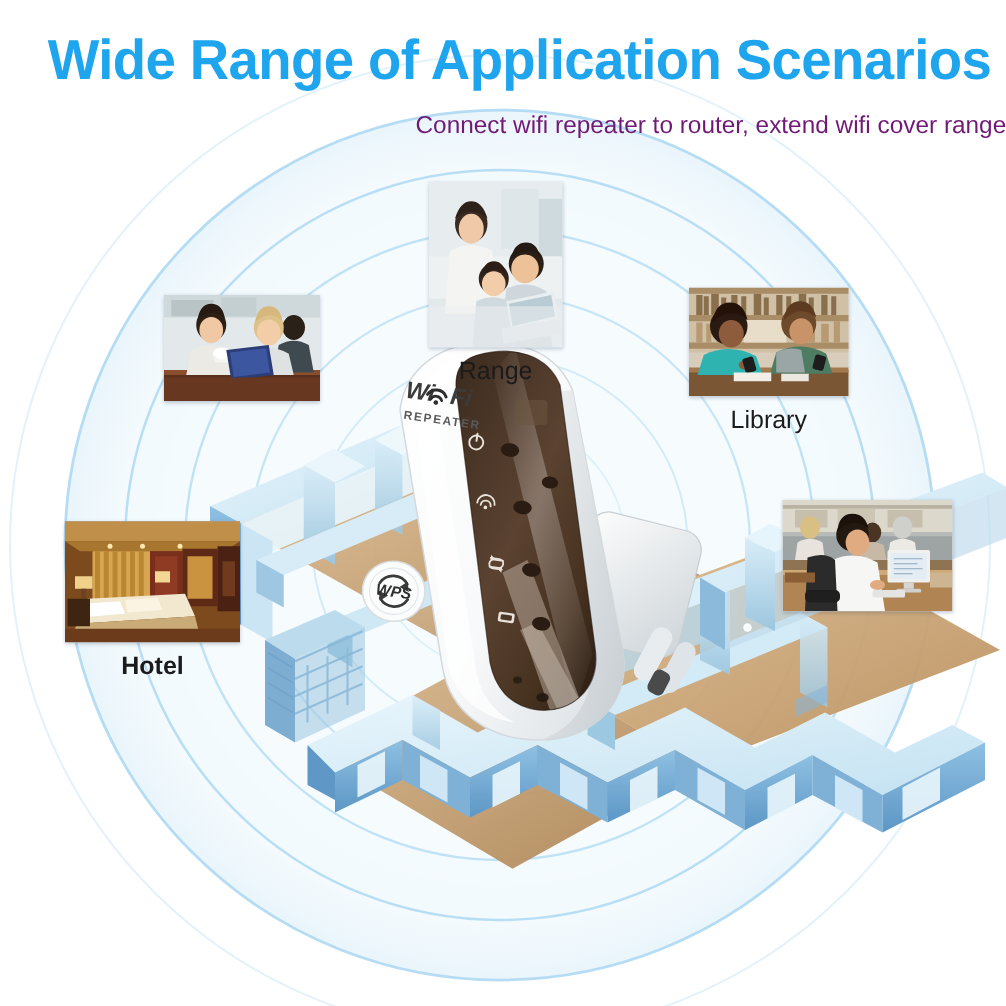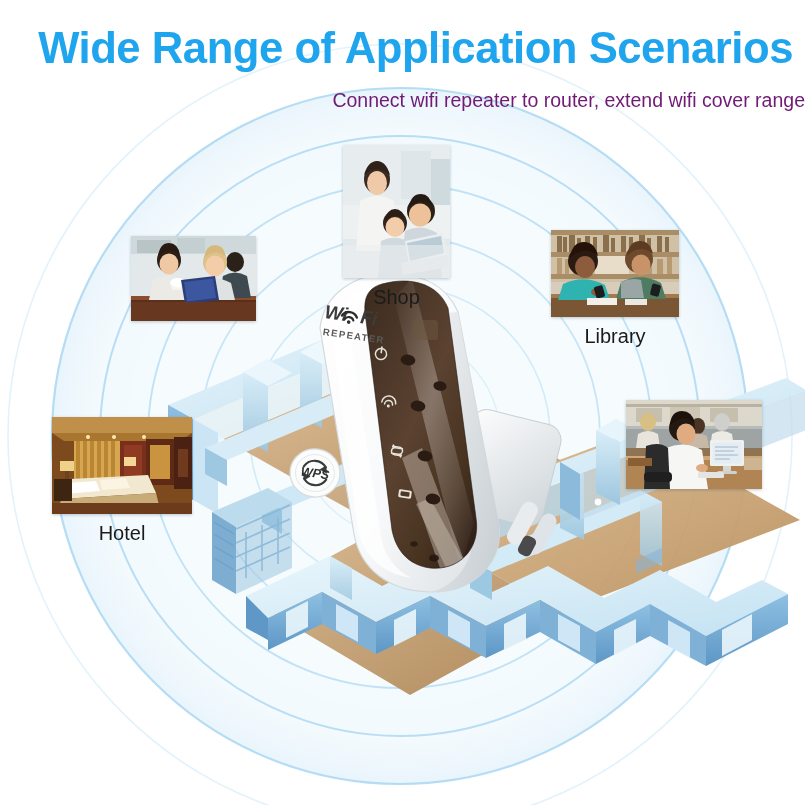--- a/index.html
+++ b/index.html
@@ -72,21 +72,21 @@
   }
 
   #card-home     { left: 343px; top: 145px; width: 107px; }
   #card-home .photo { height: 133px; }
   #card-coffee   { left: 131px; top: 236px; width: 125px; }
   #card-coffee .photo { height: 85px; }
   #card-library  { left: 551px; top: 230px; width: 128px; }
   #card-library  .photo { height: 87px; }
   #card-office   { left: 626px; top: 400px; width: 136px; }
   #card-office   .photo { height: 89px; }
-  #card-hotel    { left: 52px; top: 417px; width: 140px; }
+  #card-hotel    { left: 52px; top: 417px; width: 140px; font-weight: bold; }
   #card-hotel    .photo { height: 97px; }
 </style>
 </head>
 <body>
 
 <div id="stage">
 
   <svg id="ripples" viewBox="0 0 805 805">
     <defs>
       <radialGradient id="rgFill" cx="50%" cy="50%" r="50%">
@@ -387,21 +387,21 @@
         <ellipse cx="52" cy="82" rx="9.5" ry="10" fill="#f3cca9"></ellipse>
         <path d="M42 76 q10 -10 20 -1 q-2 -11 -10 -11 q-8 0 -10 12 Z" fill="#2a1e16"></path>
         <path d="M38 96 q14 -7 28 1 l3 36 h-34 Z" fill="#cfd9de"></path>
 
         <polygon points="62,96 100,88 104,110 66,120" fill="#e9eef0"></polygon>
         <polygon points="64,98 98,91 101,108 67,116" fill="#b9ccd6"></polygon>
         <polygon points="58,118 104,110 107,122 60,130" fill="#dfe5e8"></polygon>
         <rect x="0" y="100" width="107" height="33" fill="#eceff0" opacity="0.55"></rect>
       </svg>
     </div>
-    <div class="cap">Shop</div>
+    <div class="cap">Range</div>
   </div>
 
   <div class="card" id="card-coffee">
     <div class="photo">
       <svg viewBox="0 0 125 85" preserveAspectRatio="none">
         <rect width="125" height="85" fill="#e3e8ea"></rect>
         <rect x="0" y="0" width="125" height="18" fill="#cfd8da"></rect>
         <rect x="6" y="4" width="34" height="13" fill="#b8c4c6"></rect>
         <rect x="46" y="2" width="28" height="15" fill="#c3cfd1"></rect>
         <rect x="0" y="62" width="125" height="23" fill="#5a2f1c"></rect>

